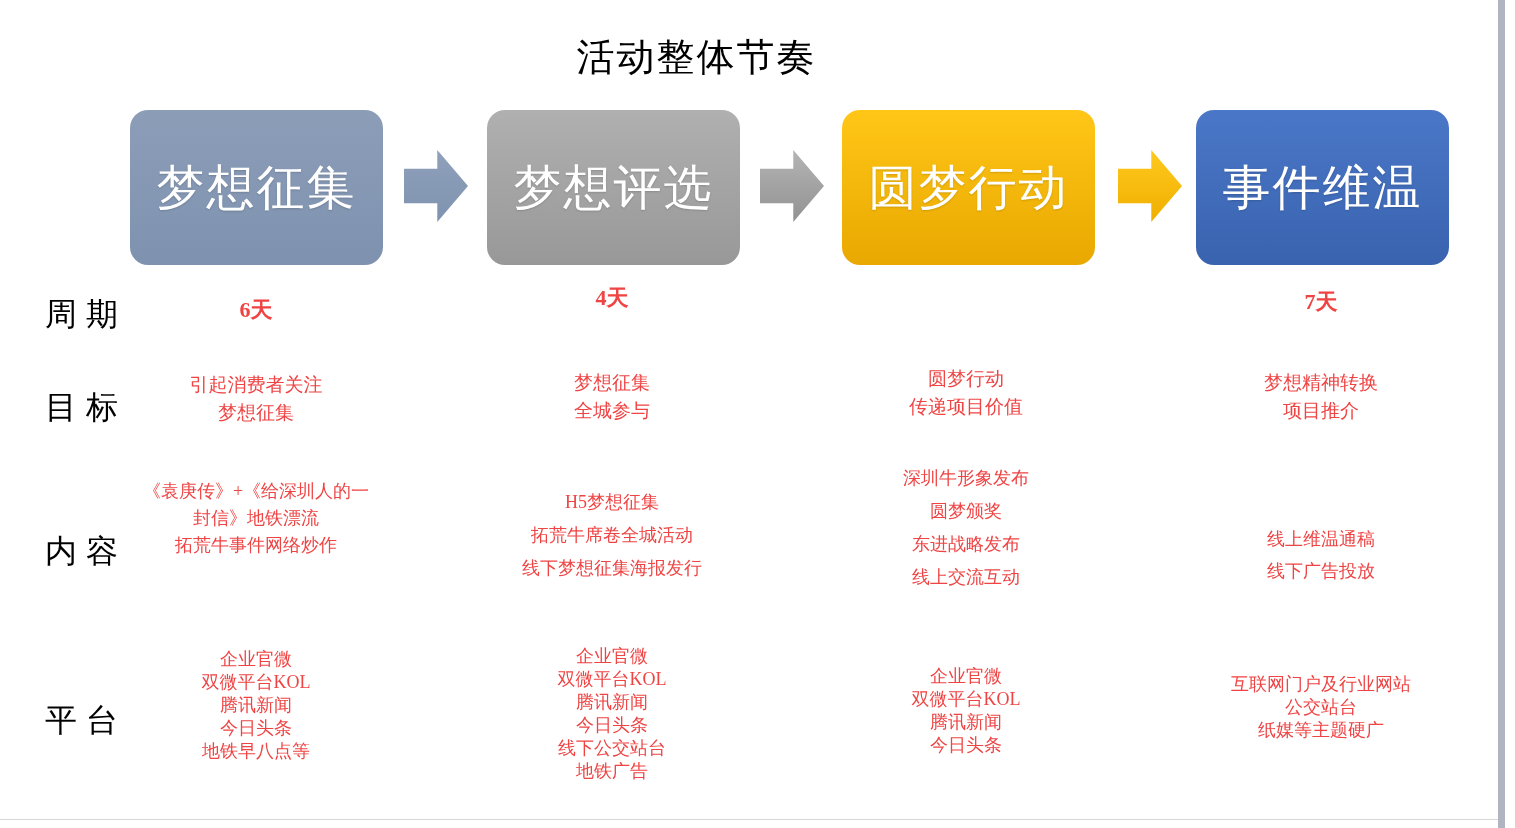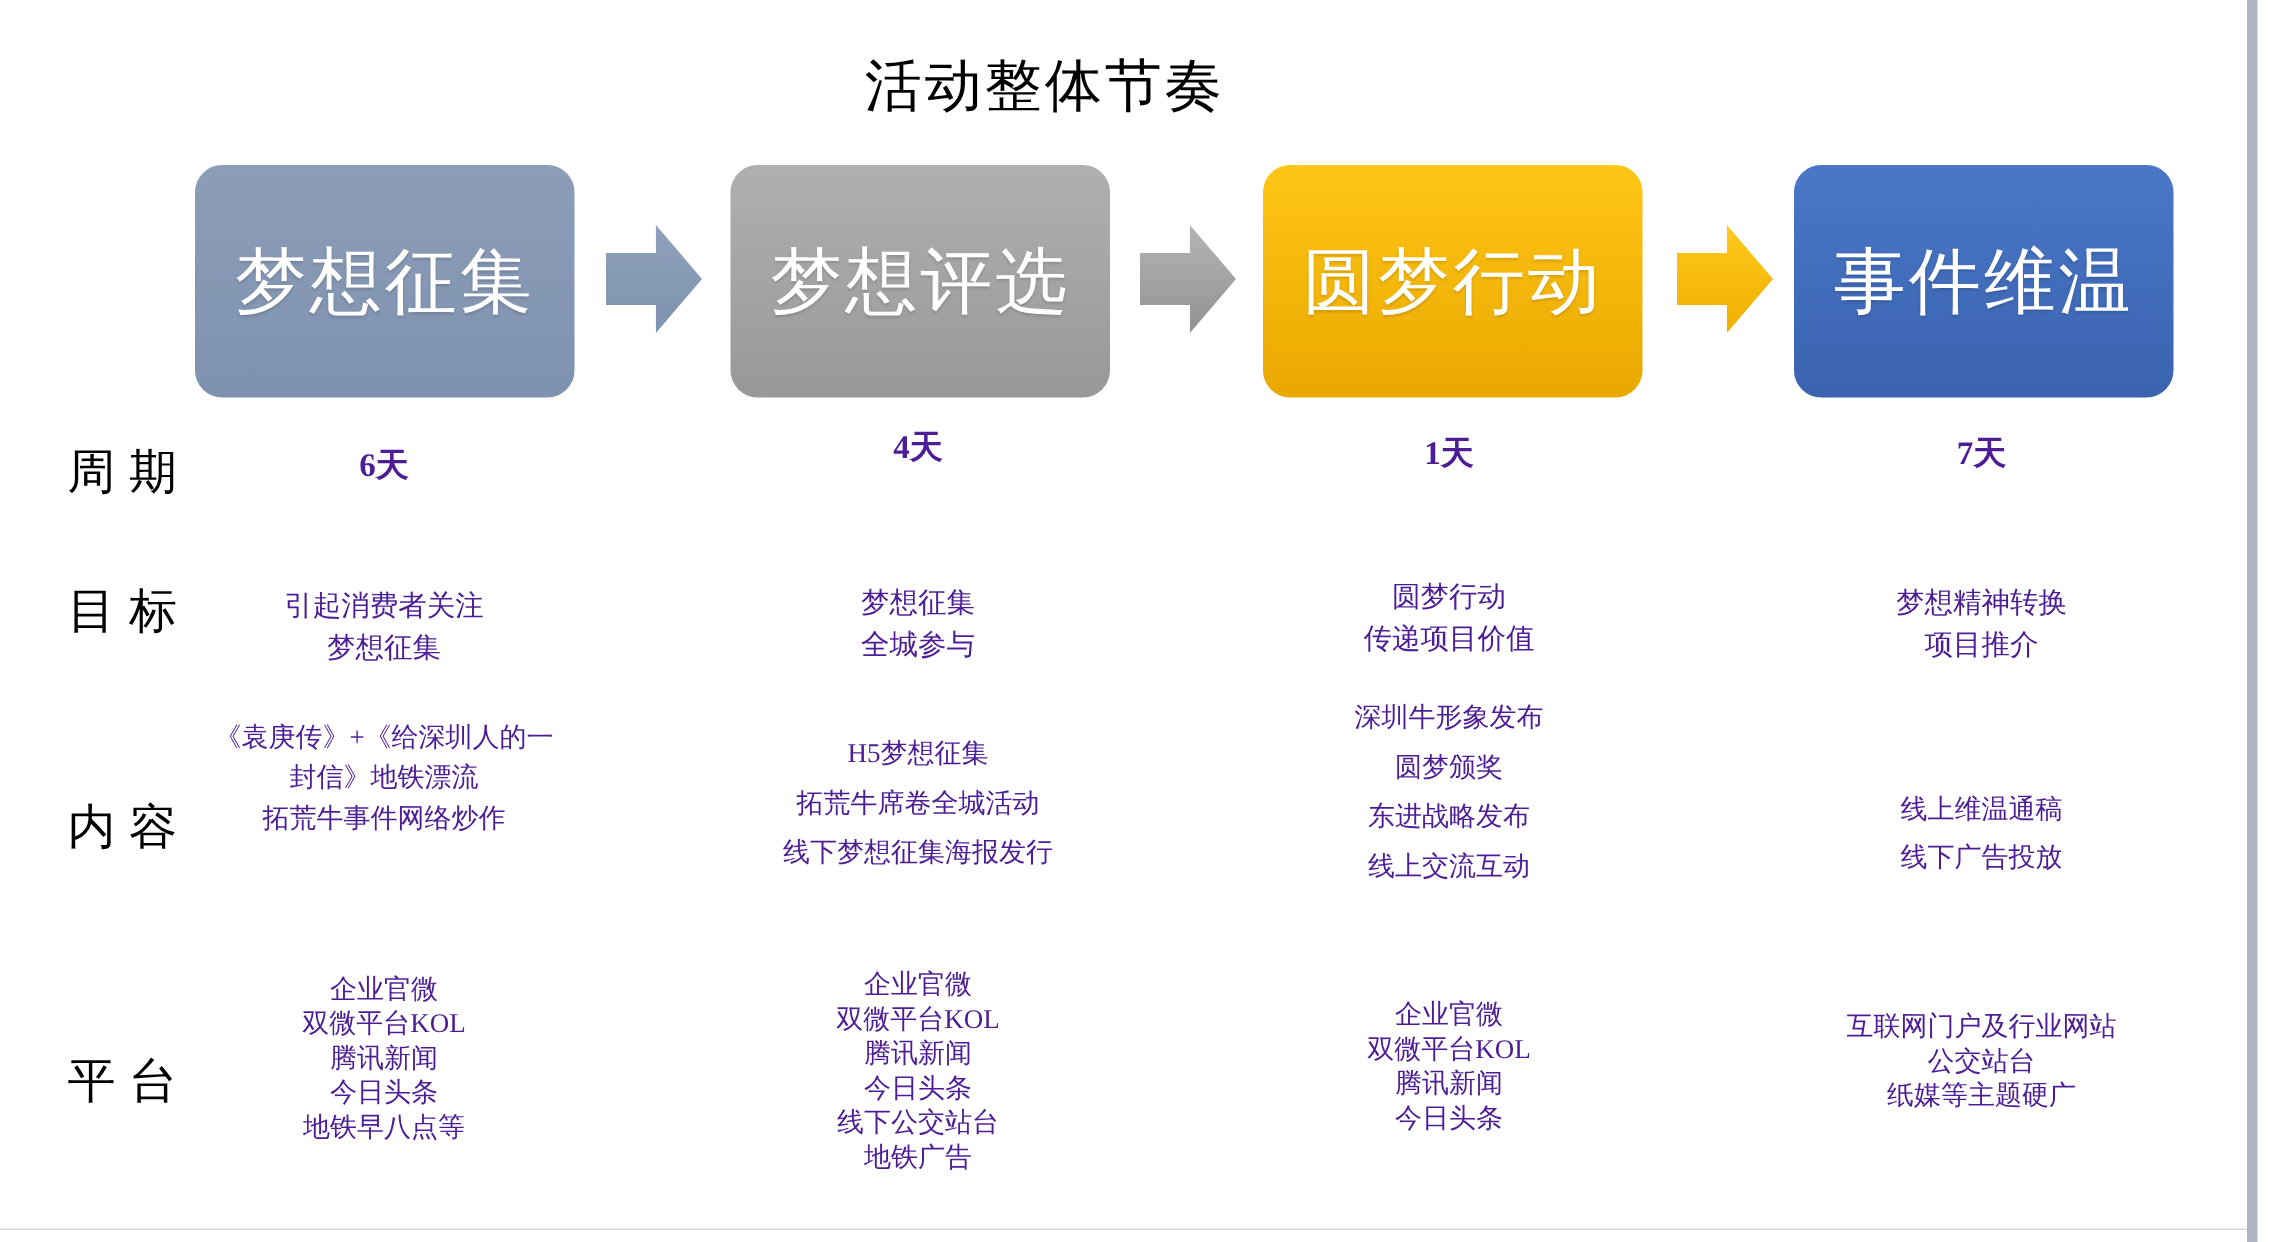--- a/index.html
+++ b/index.html
@@ -60,33 +60,33 @@
   }
   .label-cycle{top:293px;}
   .label-goal{top:386px;}
   .label-content{top:530px;}
   .label-platform{top:699px;}
   
   .cell{
     position:absolute;
     width:320px;
     text-align:center;
-    color:#4c1d95;
+    color:#ef4444;
     white-space:pre-line;
   }
   .col-1{left:96px;}
   .col-2{left:452px;}
   .col-3{left:806px;}
   .col-4{left:1161px;}
   .cycle{font-size:22px;font-weight:bold;line-height:28px;}
   .cycle-1{top:296px;}
   .cycle-2{top:284px;}
   .cycle-3{top:288px;}
   .cycle-4{top:288px;}
-  .goal{font-size:19px;line-height:28px;margin-top:20px;}
+  .goal{font-size:19px;line-height:28px;}
   .goal-1{top:371px;}
   .goal-2{top:369px;}
   .goal-3{top:365px;}
   .goal-4{top:369px;text-align:center;}
   .content{font-size:18px;}
   .content-1{top:478px;line-height:27px;}
   .content-2{top:486px;line-height:33px;}
   .content-3{top:462px;line-height:33px;}
   .content-4{top:523px;line-height:32px;}
   .platform{font-size:18px;line-height:23px;}
@@ -134,21 +134,20 @@
     <span class="stage-label">事件维温</span>
   </div>
 
   <div class="row-label label-cycle">周期</div>
   <div class="row-label label-goal">目标</div>
   <div class="row-label label-content">内容</div>
   <div class="row-label label-platform">平台</div>
 
   <div class="cell cycle cycle-1 col-1">6天</div>
   <div class="cell cycle cycle-2 col-2">4天</div>
-  <div class="cell cycle cycle-3 col-3">1天</div>
   <div class="cell cycle cycle-4 col-4">7天</div>
 
   <div class="cell goal goal-1 col-1">引起消费者关注
 梦想征集</div>
   <div class="cell goal goal-2 col-2">梦想征集
 全城参与</div>
   <div class="cell goal goal-3 col-3">圆梦行动
 传递项目价值</div>
   <div class="cell goal goal-4 col-4">梦想精神转换
 项目推介</div>

